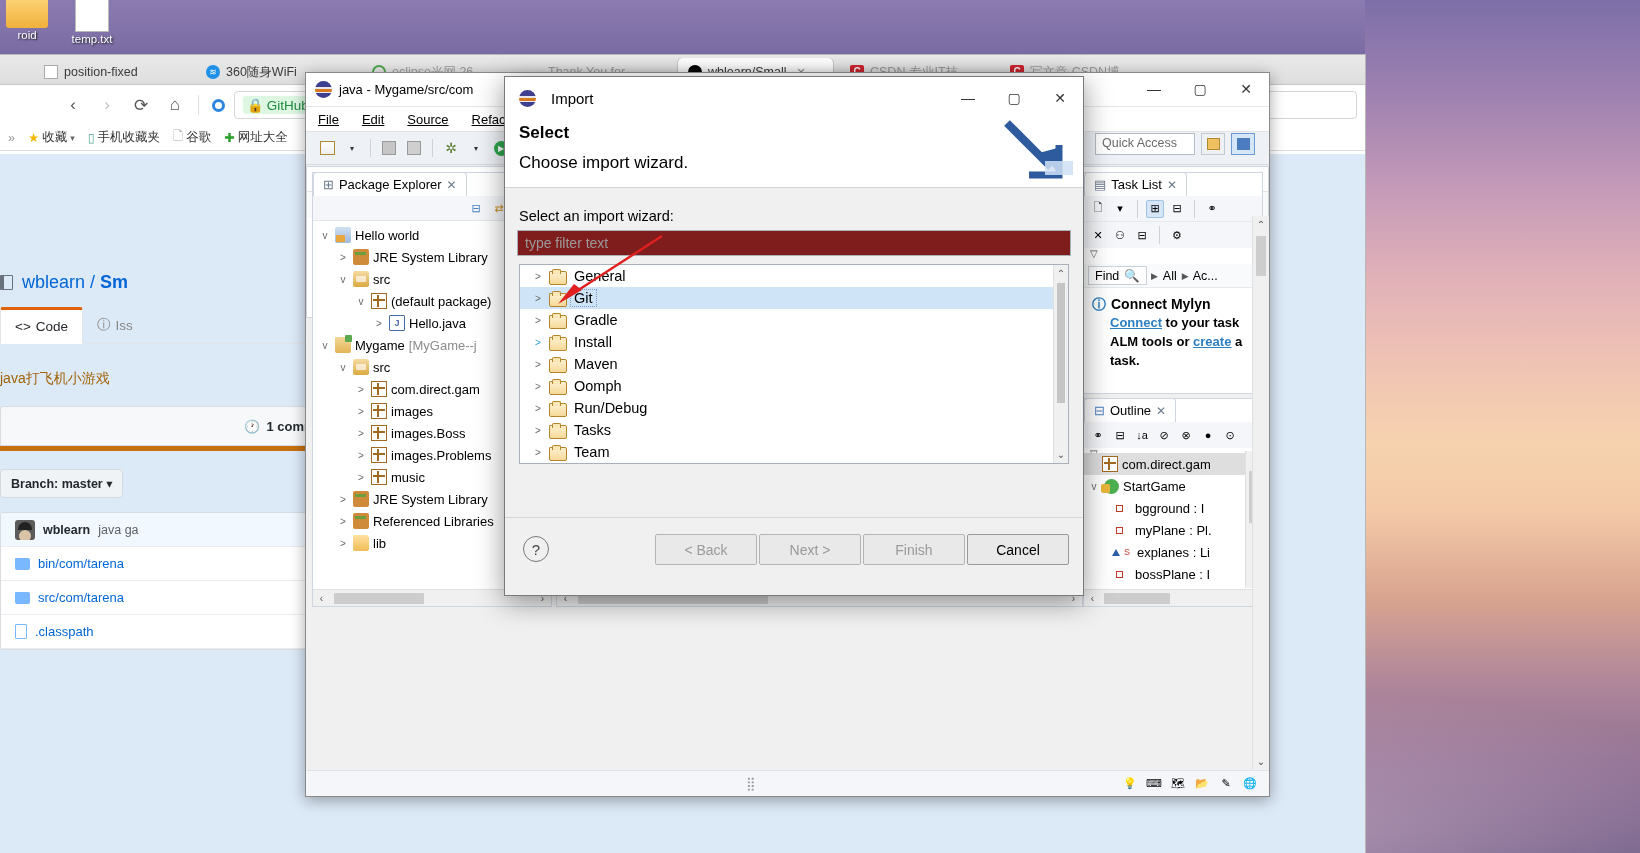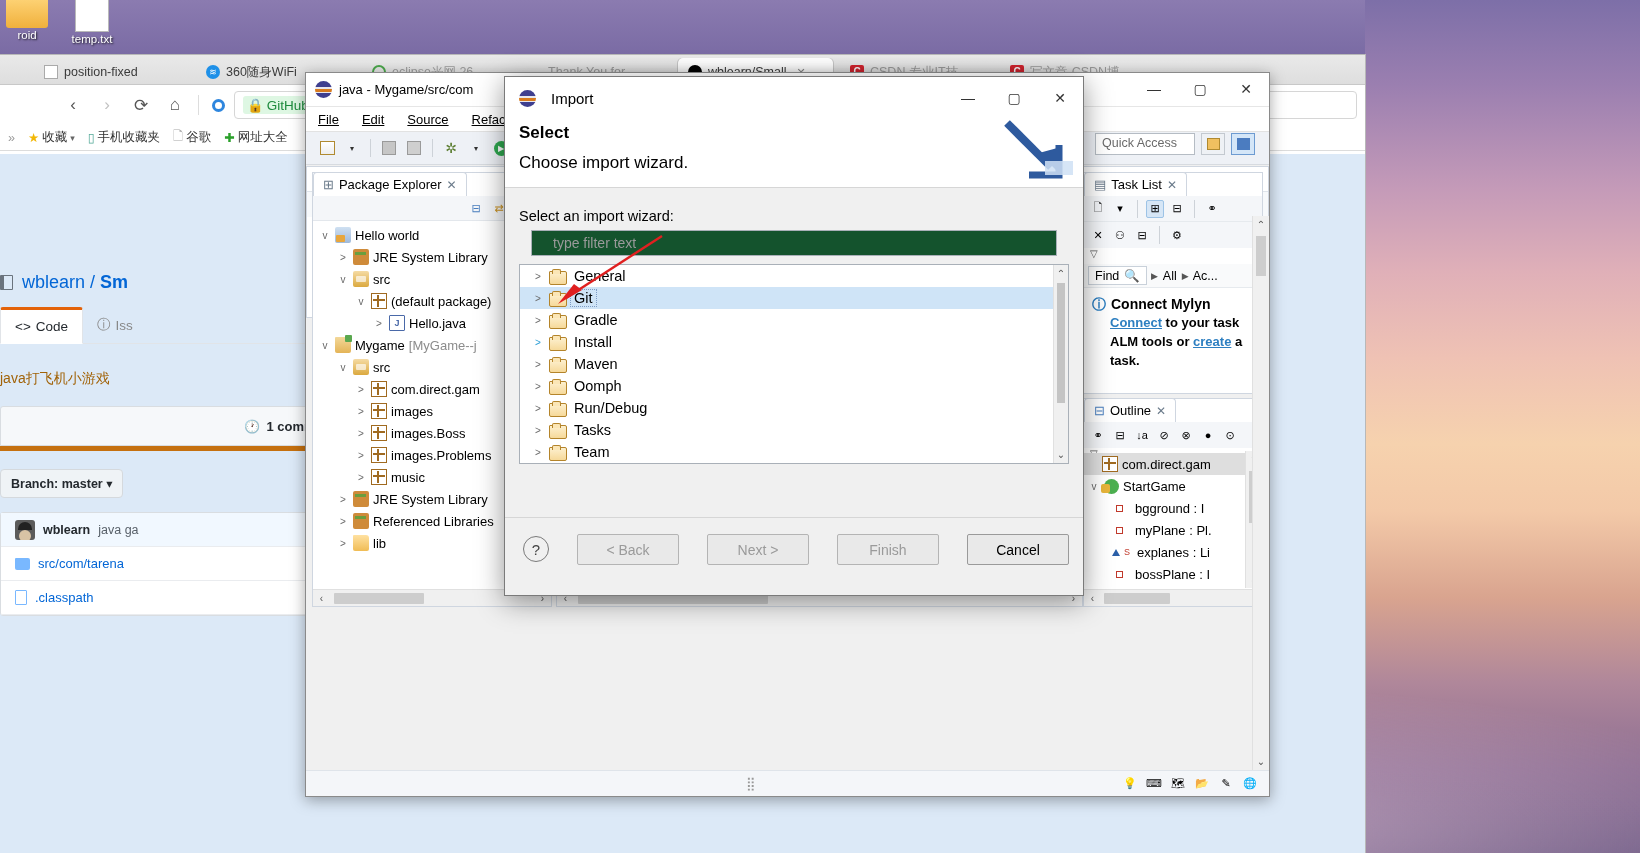--- a/index.html
+++ b/index.html
@@ -233,40 +233,40 @@
   #dlg{ position:absolute; left:504px; top:76px; width:580px; height:520px; background:#f0f0f0;
      border:1px solid #7a7a7a; box-shadow:0 6px 26px rgba(0,0,0,.42); }
   #dlg-title{ height:42px; background:#fff; display:flex; align-items:center; padding-left:14px;
      font-size:15px; gap:8px; }
   #dlg-winbtns{ position:absolute; right:0; top:0; display:flex; }
   #dlg-head{ background:#fff; padding:4px 14px 14px; position:relative; border-bottom:1px solid #d6d6d6;}
   #dlg-head h2{ margin:0 0 10px; font-size:17px; }
   #dlg-head p{ margin:0; font-size:17px; }
   #dlg-banner{ position:absolute; right:8px; top:-2px; width:76px; height:62px; }
   #dlg-label{ font-size:14.5px; padding:20px 14px 6px; }
-  #dlg-filter{ margin:0 26px; height:26px; border:1px solid #a9b0b8; background:#14532d;
-     display:flex; align-items:center; padding:0 21px; font-size:14px; color:#9a9a9a;}
+  #dlg-filter{ margin:0 12px; height:26px; border:1px solid #a9b0b8; background:#7f1d1d;
+     display:flex; align-items:center; padding:0 7px; font-size:14px; color:#9a9a9a;}
   #dlg-list{ margin:8px 14px 0; height:200px; border:1px solid #a9b0b8; background:#fff;
      position:relative; overflow:hidden;}
   .wrow{ height:22px; display:flex; align-items:center; gap:5px; padding-left:12px; font-size:14.5px;}
   .wrow.sel{ background:#cfe4f7; }
   .wrow .wname{ padding:0 3px; }
   .wrow.sel .wname{ background:#cfe4f7; outline:1px dotted #7e9cc4; }
   .ic-wfolder{ width:17px;height:14px;position:relative;flex:none; }
   .ic-wfolder:before{content:"";position:absolute;left:0;top:2px;width:16px;height:12px;
      border:1.3px solid #b4842a;background:linear-gradient(180deg,#fdf0cf,#f6d99a);border-radius:1px 2px 2px 2px;}
   .ic-wfolder:after{content:"";position:absolute;left:3px;top:0px;width:7px;height:4px;
      border:1.3px solid #b4842a;border-bottom:none;background:#fbe6b6;border-radius:2px 2px 0 0;}
   #dlg-blank{ margin:10px 14px 0; height:62px; background:#f0f0f0; }
   #dlg-btns{ position:absolute; left:0; right:0; bottom:0; height:78px;
      border-top:1px solid #d6d6d6; background:#f0f0f0; }
   #dlg-help{ position:absolute; left:18px; top:18px; width:26px;height:26px;border-radius:50%;
      border:1.6px solid #7a7a7a; color:#444; font-size:15px; display:flex; align-items:center;
      justify-content:center;}
-  #dlg-btnrow{ position:absolute; right:14px; top:16px; display:flex; gap:28px; }
+  #dlg-btnrow{ position:absolute; right:14px; top:16px; display:flex; gap:2px; }
   .dbtn{ width:102px; height:31px; border:1px solid #b4b4b4; background:#e9e9e9; font-size:14px;
      display:flex; align-items:center; justify-content:center; color:#9a9a9a; border-radius:2px;}
   .dbtn.en{ color:#000; background:#e9e9e9; border-color:#9a9a9a; }
 
   
   #red-arrow{ position:absolute; left:540px; top:232px; width:130px; height:80px; pointer-events:none;}
 </style>
 </head>
 <body>
 
@@ -382,20 +382,24 @@
         </div>
       </div>
       <div id="gh-filelist">
         <div class="gh-frow hdr">
           <span class="avatar"></span>
           <span class="name">wblearn</span>
           <span class="msg">java ga</span>
         </div>
         <div class="gh-frow">
           <span class="ficon"></span>
+          <span>bin/com/tarena</span>
+        </div>
+        <div class="gh-frow">
+          <span class="ficon"></span>
           <span>src/com/tarena</span>
         </div>
         <div class="gh-frow">
           <span class="ficon file"></span>
           <span>.classpath</span>
         </div>
       </div>
     </div>
   </div>
 </div>

